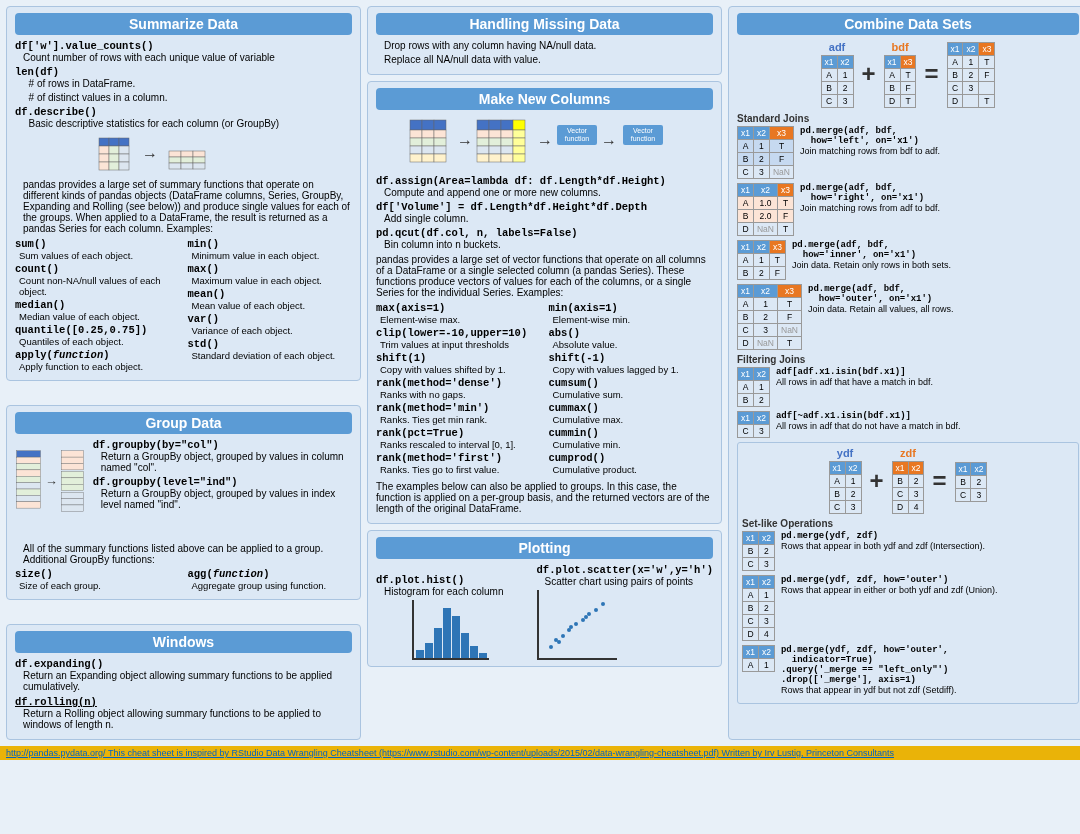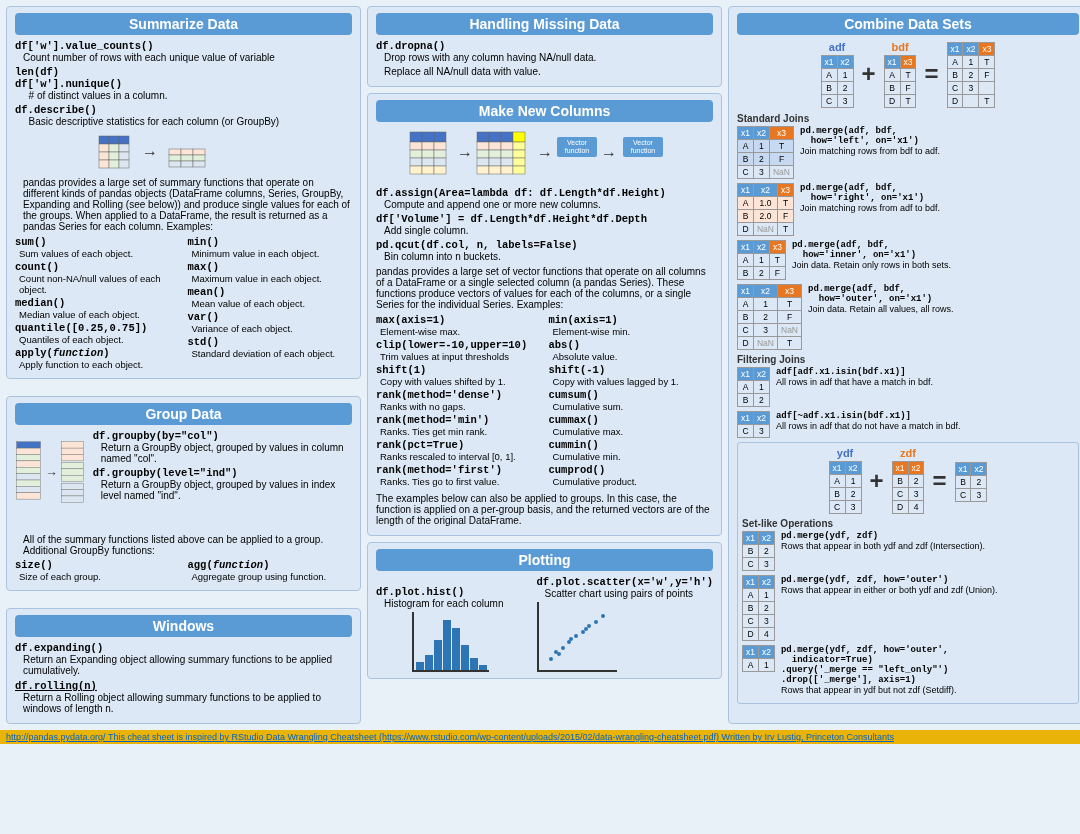--- a/index.html
+++ b/index.html
@@ -112,30 +112,30 @@
       margin: 5px 0;
     }
     
     .filter-join-title { font-size: 10px; font-weight: bold; color: #333; margin: 3px 0 2px; }
   </style>
 </head>
 <body>
 
 <div class="main-grid">
 
-  <div style="display:flex;flex-direction:column;gap:17px;">
+  <div style="display:flex;flex-direction:column;gap:24px;">
 
     <div class="panel">
       <div class="panel-title">Summarize Data</div>
 
       <div class="section">
         <div class="code-block">df['w'].value_counts()</div>
         <div class="desc">Count number of rows with each unique value of variable</div>
         <div class="code-block">len(df)</div>
-        <div class="code-block">df['w'].nunique()</div>
+        <div class="desc">&nbsp;&nbsp;# of rows in DataFrame.</div>
         <div class="desc">&nbsp;&nbsp;# of distinct values in a column.</div>
         <div class="code-block">df.describe()</div>
         <div class="desc">&nbsp;&nbsp;Basic descriptive statistics for each column (or GroupBy)</div>
       </div>
 
       <div class="summarize-visual">
         <svg width="180" height="40" viewBox="0 0 180 40">
 
           <rect x="5" y="5" width="10" height="8" fill="#4472c4" stroke="#666" stroke-width="0.5"></rect>
           <rect x="15" y="5" width="10" height="8" fill="#4472c4" stroke="#666" stroke-width="0.5"></rect>
@@ -249,21 +249,20 @@
       <div class="code-block" style="margin-top:4px;text-decoration:underline;">df.rolling(n)</div>
       <div class="desc">Return a Rolling object allowing summary functions to be applied to windows of length n.</div>
     </div>
 
   </div>
 
   <div style="display:flex;flex-direction:column;gap:6px;">
 
     <div class="panel">
       <div class="panel-title">Handling Missing Data</div>
-      <div class="code-block">df.dropna()</div>
       <div class="desc">Drop rows with any column having NA/null data.</div>
       <div class="desc">Replace all NA/null data with value.</div>
     </div>
 
     <div class="panel">
       <div class="panel-title">Make New Columns</div>
 
       <div class="make-cols-visual">
         <svg width="280" height="55" viewBox="0 0 280 55">
 

